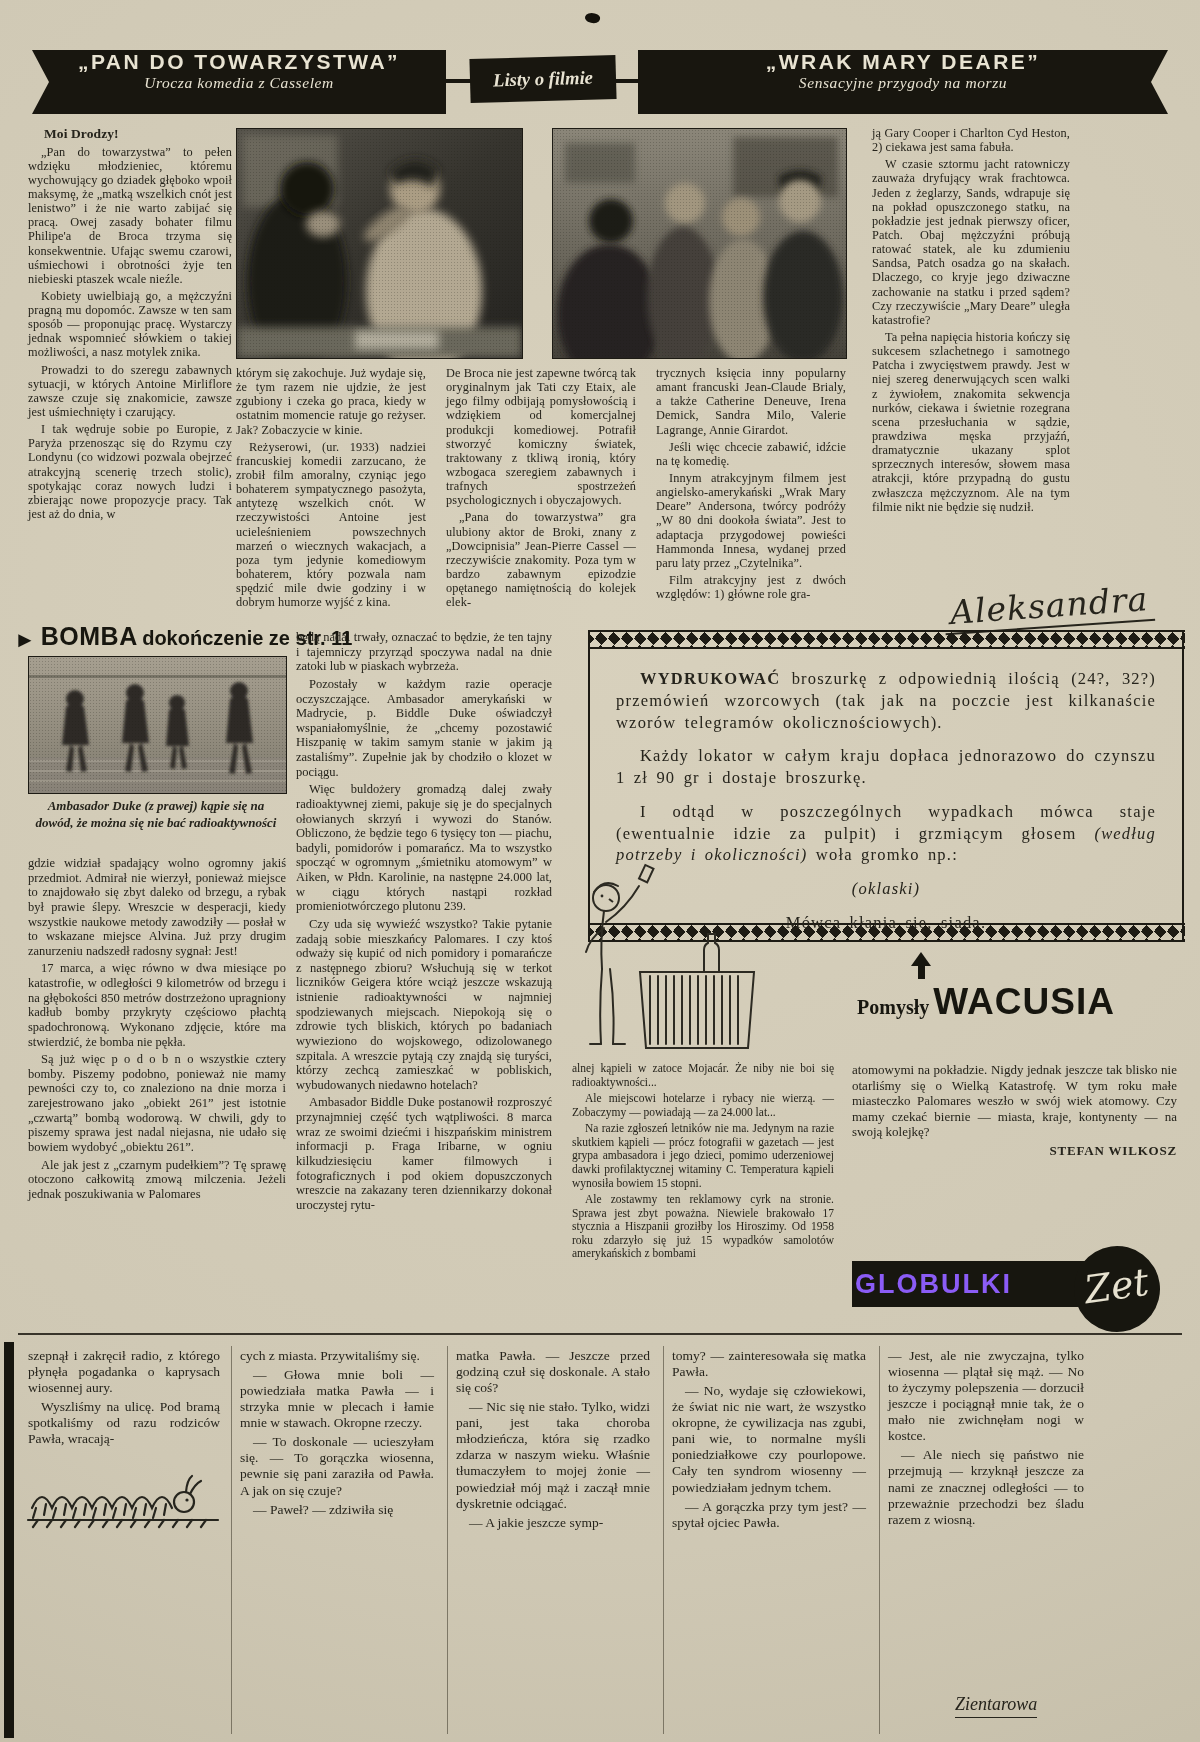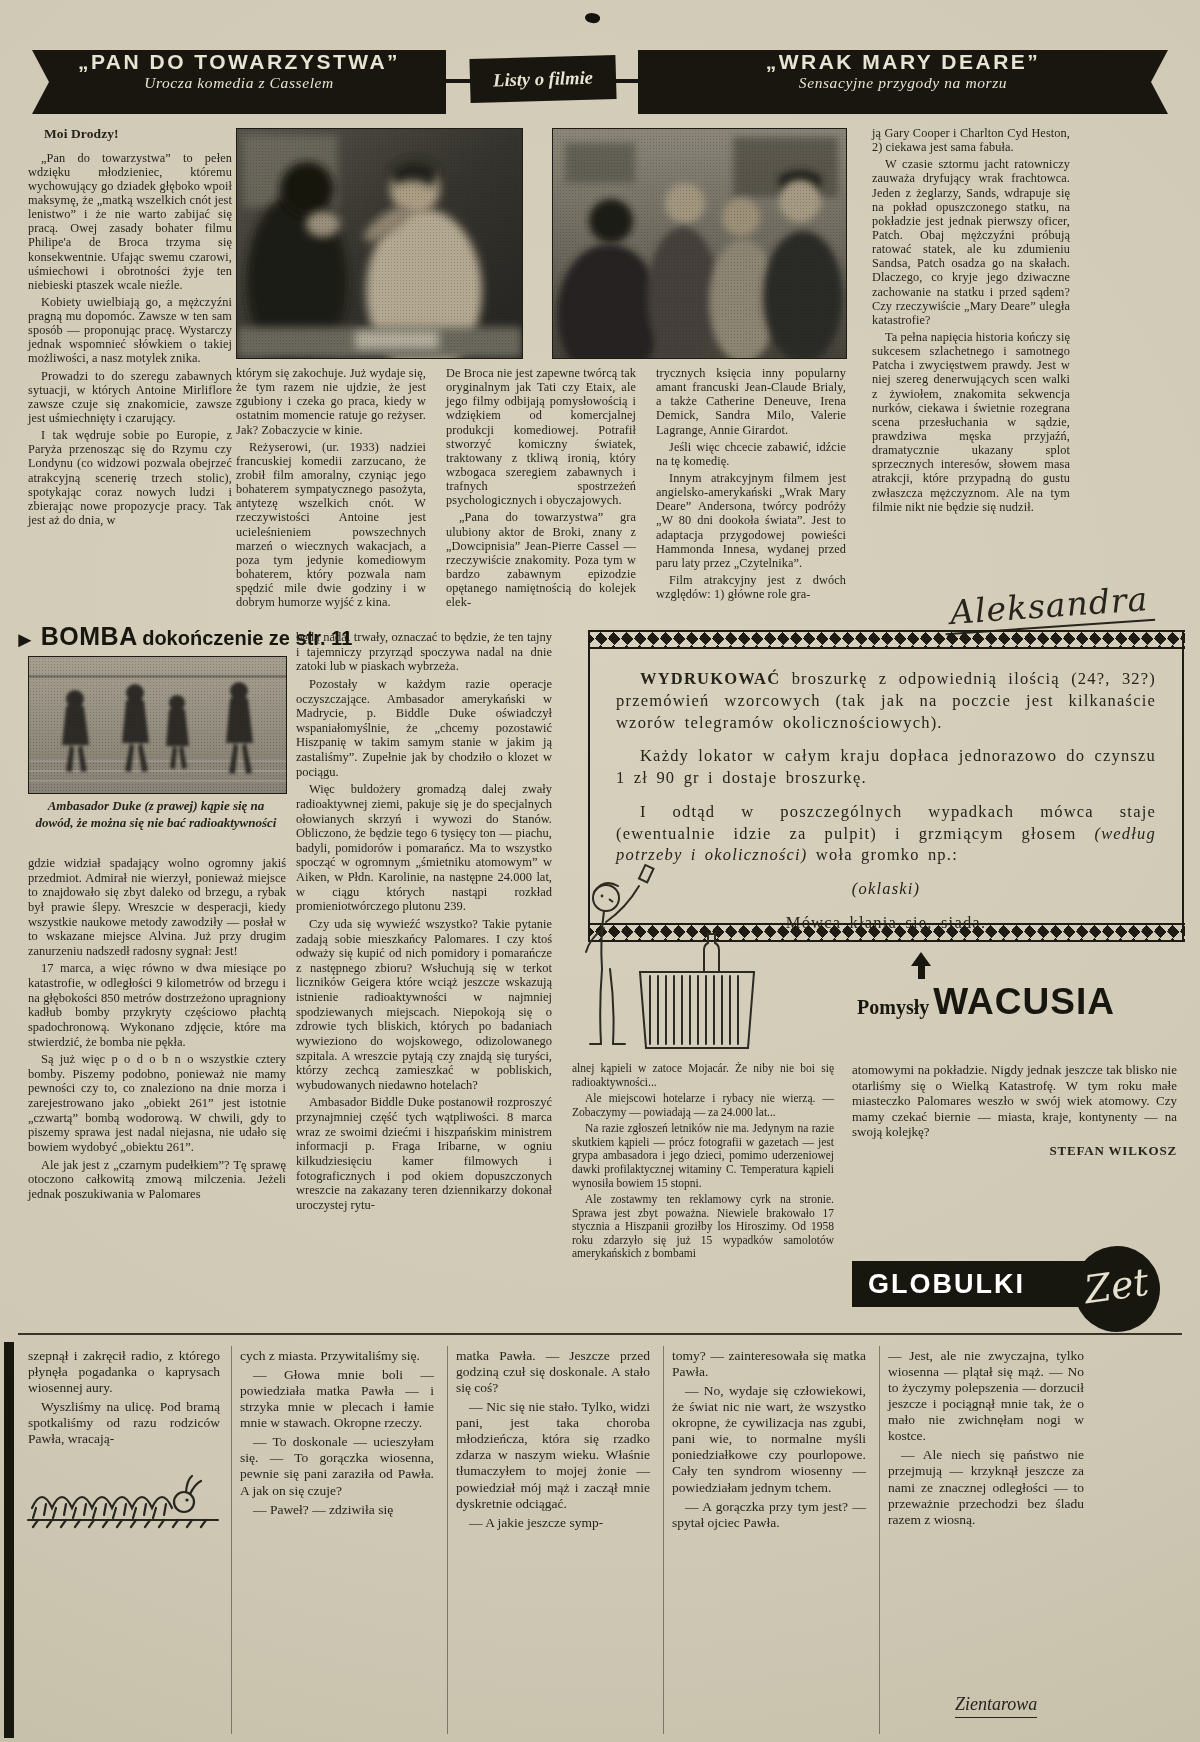--- a/index.html
+++ b/index.html
@@ -21,21 +21,21 @@
 
   
   .jcol{position:absolute;text-align:justify;hyphens:auto;-webkit-hyphens:auto}
   .jcol p{margin:0 0 3px;text-indent:13px}
   .cont p:first-child{text-indent:0}
   .body12{font-size:12.3px;line-height:1.15;letter-spacing:.1px}
   .body125{font-size:12.5px;line-height:1.17}
   .body115{font-size:11.5px;line-height:1.18}
   .body13{font-size:13px;line-height:1.2}
   .body135{font-size:13.5px;line-height:1.19}
-  .salutation{font-weight:bold;font-size:13.5px;text-indent:16px;margin:0 0 9px}
+  .salutation{font-weight:bold;font-size:13.5px;text-indent:16px;margin:0 0 3px}
 
   
   .photo{position:absolute;border:1.5px solid #1d1b14;background:#3c3a33;overflow:hidden}
   .photo svg{display:block;width:100%;height:100%}
   .photo:after{content:"";position:absolute;inset:0;pointer-events:none;
     background-image:radial-gradient(rgba(25,22,14,.22) .8px,transparent 1px);background-size:3px 3px}
 
   .sig-alex{position:absolute;left:944px;top:586px;font-size:33px;font-style:italic;font-family:"DejaVu Serif",serif;
     transform:rotate(-4deg);letter-spacing:1px;border-bottom:2px solid #26241c;padding:0 6px 1px}
   .sig-zien{position:absolute;left:955px;top:1694px;font-size:18px;font-style:italic;
@@ -67,22 +67,22 @@
   .pomysly{position:absolute;left:790px;top:952px;width:392px;text-align:center;color:#17160f}
   .wac-arrow{margin:0 0 2px 118px;width:26px}
   .wac-arrow .tri{display:block;width:0;height:0;margin:0 auto;border-left:10px solid transparent;
     border-right:10px solid transparent;border-bottom:14px solid #17160f}
   .wac-arrow .stem{display:block;width:7px;height:13px;background:#17160f;margin:0 auto}
   .pom-script{font-size:20px;font-weight:bold;font-family:Liberation Serif, serif}
   .pom-caps{font-family:"Liberation Sans",sans-serif;font-weight:bold;font-size:37px;letter-spacing:1px}
 
   
   .globulki{position:absolute;left:852px;top:1246px;width:330px;height:88px}
-  .glob-bar{position:absolute;left:0;top:15px;width:238px;height:46px;background:#17160f;color:#ffffff;
-    font-family:"Liberation Sans",sans-serif;font-weight:bold;font-size:27px;letter-spacing:2px;line-height:46px;padding-left:16px}
+  .glob-bar{position:absolute;left:0;top:15px;width:238px;height:46px;background:#17160f;color:#8b5cf6;
+    font-family:"Liberation Sans",sans-serif;font-weight:bold;font-size:27px;letter-spacing:2px;line-height:46px;padding-left:3px}
   .glob-circle{position:absolute;left:222px;top:0;width:86px;height:86px;background:#17160f;border-radius:50%;
     color:#e6e1cf;font-style:italic;font-size:38px;text-align:center;line-height:80px;
     font-family:"DejaVu Serif",serif;transform:rotate(-8deg)}
 
   
   .hrule{position:absolute;left:18px;top:1333px;width:1164px;height:2px;background:#38342a}
   .leftbar{position:absolute;left:4px;top:1342px;width:10px;height:396px;background:#17160f}
   .vrule{position:absolute;top:1346px;height:388px;width:1px;background:rgba(60,55,40,.55)}
 
   .doodle{position:absolute;z-index:3}

